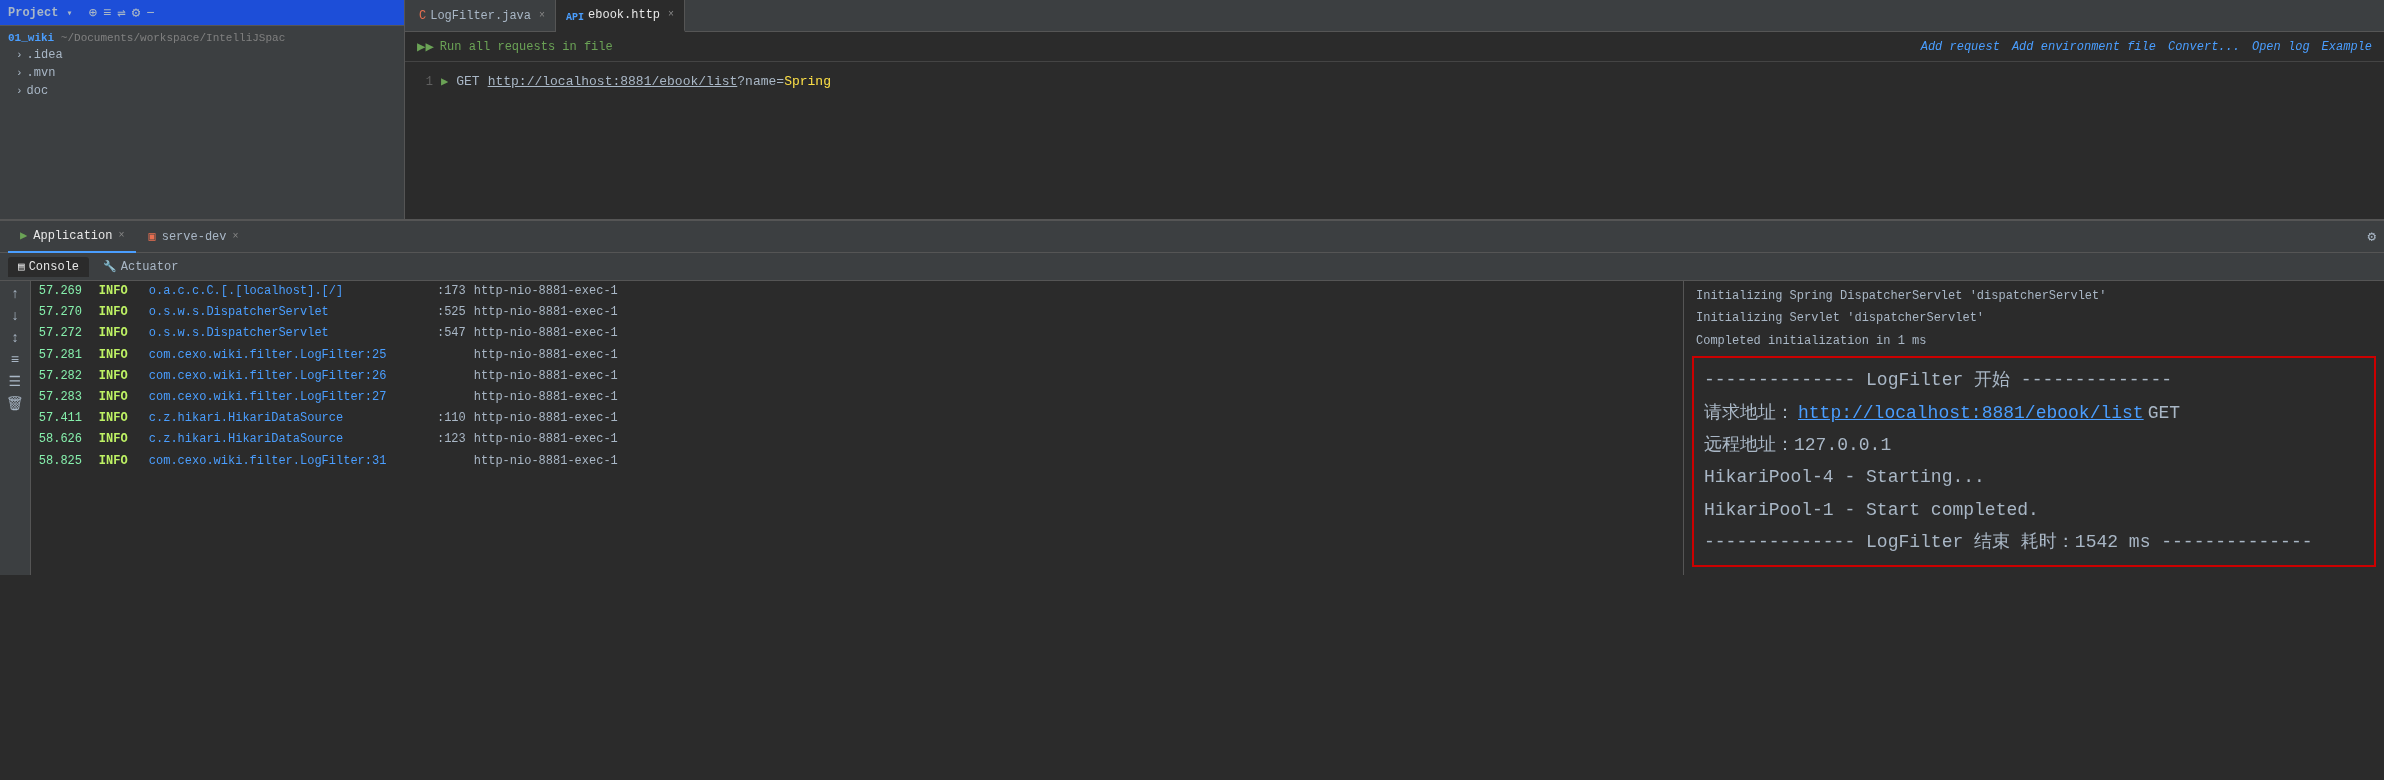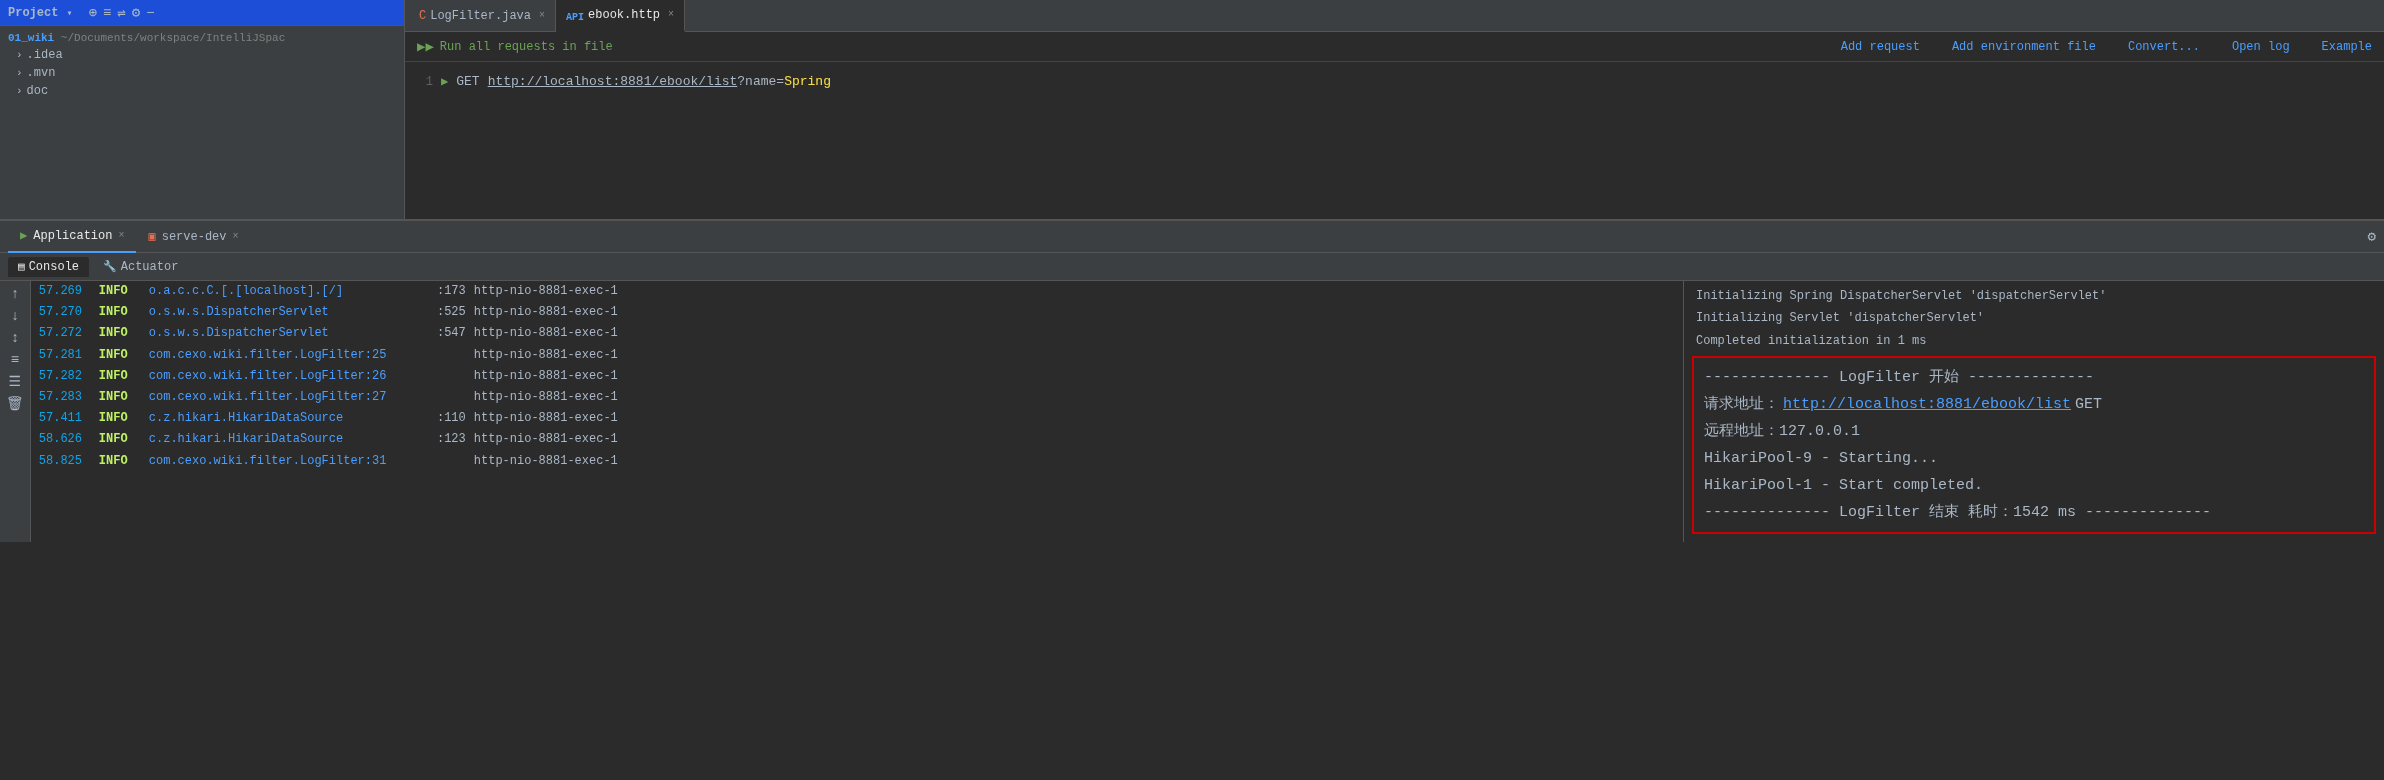--- a/index.html
+++ b/index.html
@@ -133,22 +133,23 @@
       font-size: 12px;
       cursor: pointer;
       font-weight: 500;
     }
     .run-all-icon {
       color: #6ba356;
       font-size: 14px;
     }
     .http-actions {
       display: flex;
-      gap: 32px;
+      gap: 12px;
       margin-left: auto;
+      font-style: italic;
     }
     .http-action-btn {
       color: #4a9eff;
       font-size: 12px;
       cursor: pointer;
     }
 
     .http-request-area {
       flex: 1;
       padding: 8px 0;
@@ -282,35 +283,35 @@
       line-height: 1;
     }
     .log-row {
       display: flex;
       align-items: center;
       padding: 1px 8px;
       font-size: 12px;
       line-height: 1.6;
       gap: 0;
     }
-    .col-time { width: 60px; color: #0ea5e9; flex-shrink: 0; }
+    .col-time { width: 60px; color: #86efac; flex-shrink: 0; }
     .col-level { width: 50px; color: #bef264; flex-shrink: 0; font-weight: bold; }
     .col-logger { width: 280px; color: #4a9eff; flex-shrink: 0; }
     .col-lineno { width: 45px; color: #a9b7c6; flex-shrink: 0; text-align: right; padding-right: 8px; }
     .col-thread { width: 200px; color: #a9b7c6; flex-shrink: 0; }
 
     
     .highlighted-messages {
       border: 2px solid #cc0000;
       margin: 4px 8px;
       padding: 6px 10px;
       background: #2b2b2b;
     }
     .highlight-row {
-      font-size: 15px;
+      font-size: 18px;
       line-height: 1.8;
       color: #a9b7c6;
       display: flex;
       align-items: center;
       gap: 4px;
     }
     .highlight-link {
       color: #4a9eff;
       text-decoration: underline;
     }
@@ -532,21 +533,21 @@
           </div>
           <div class="highlight-row">
             <span>请求地址：</span>
             <span class="highlight-link">http://localhost:8881/ebook/list</span>
             <span> GET</span>
           </div>
           <div class="highlight-row">
             <span>远程地址：127.0.0.1</span>
           </div>
           <div class="highlight-row">
-            <span>HikariPool-9 - Starting...</span>
+            <span>HikariPool-4 - Starting...</span>
           </div>
           <div class="highlight-row">
             <span>HikariPool-1 - Start completed.</span>
           </div>
           <div class="highlight-row">
             <span>-------------- LogFilter 结束 耗时：1542 ms --------------</span>
           </div>
         </div>
       </div>
     </div>

